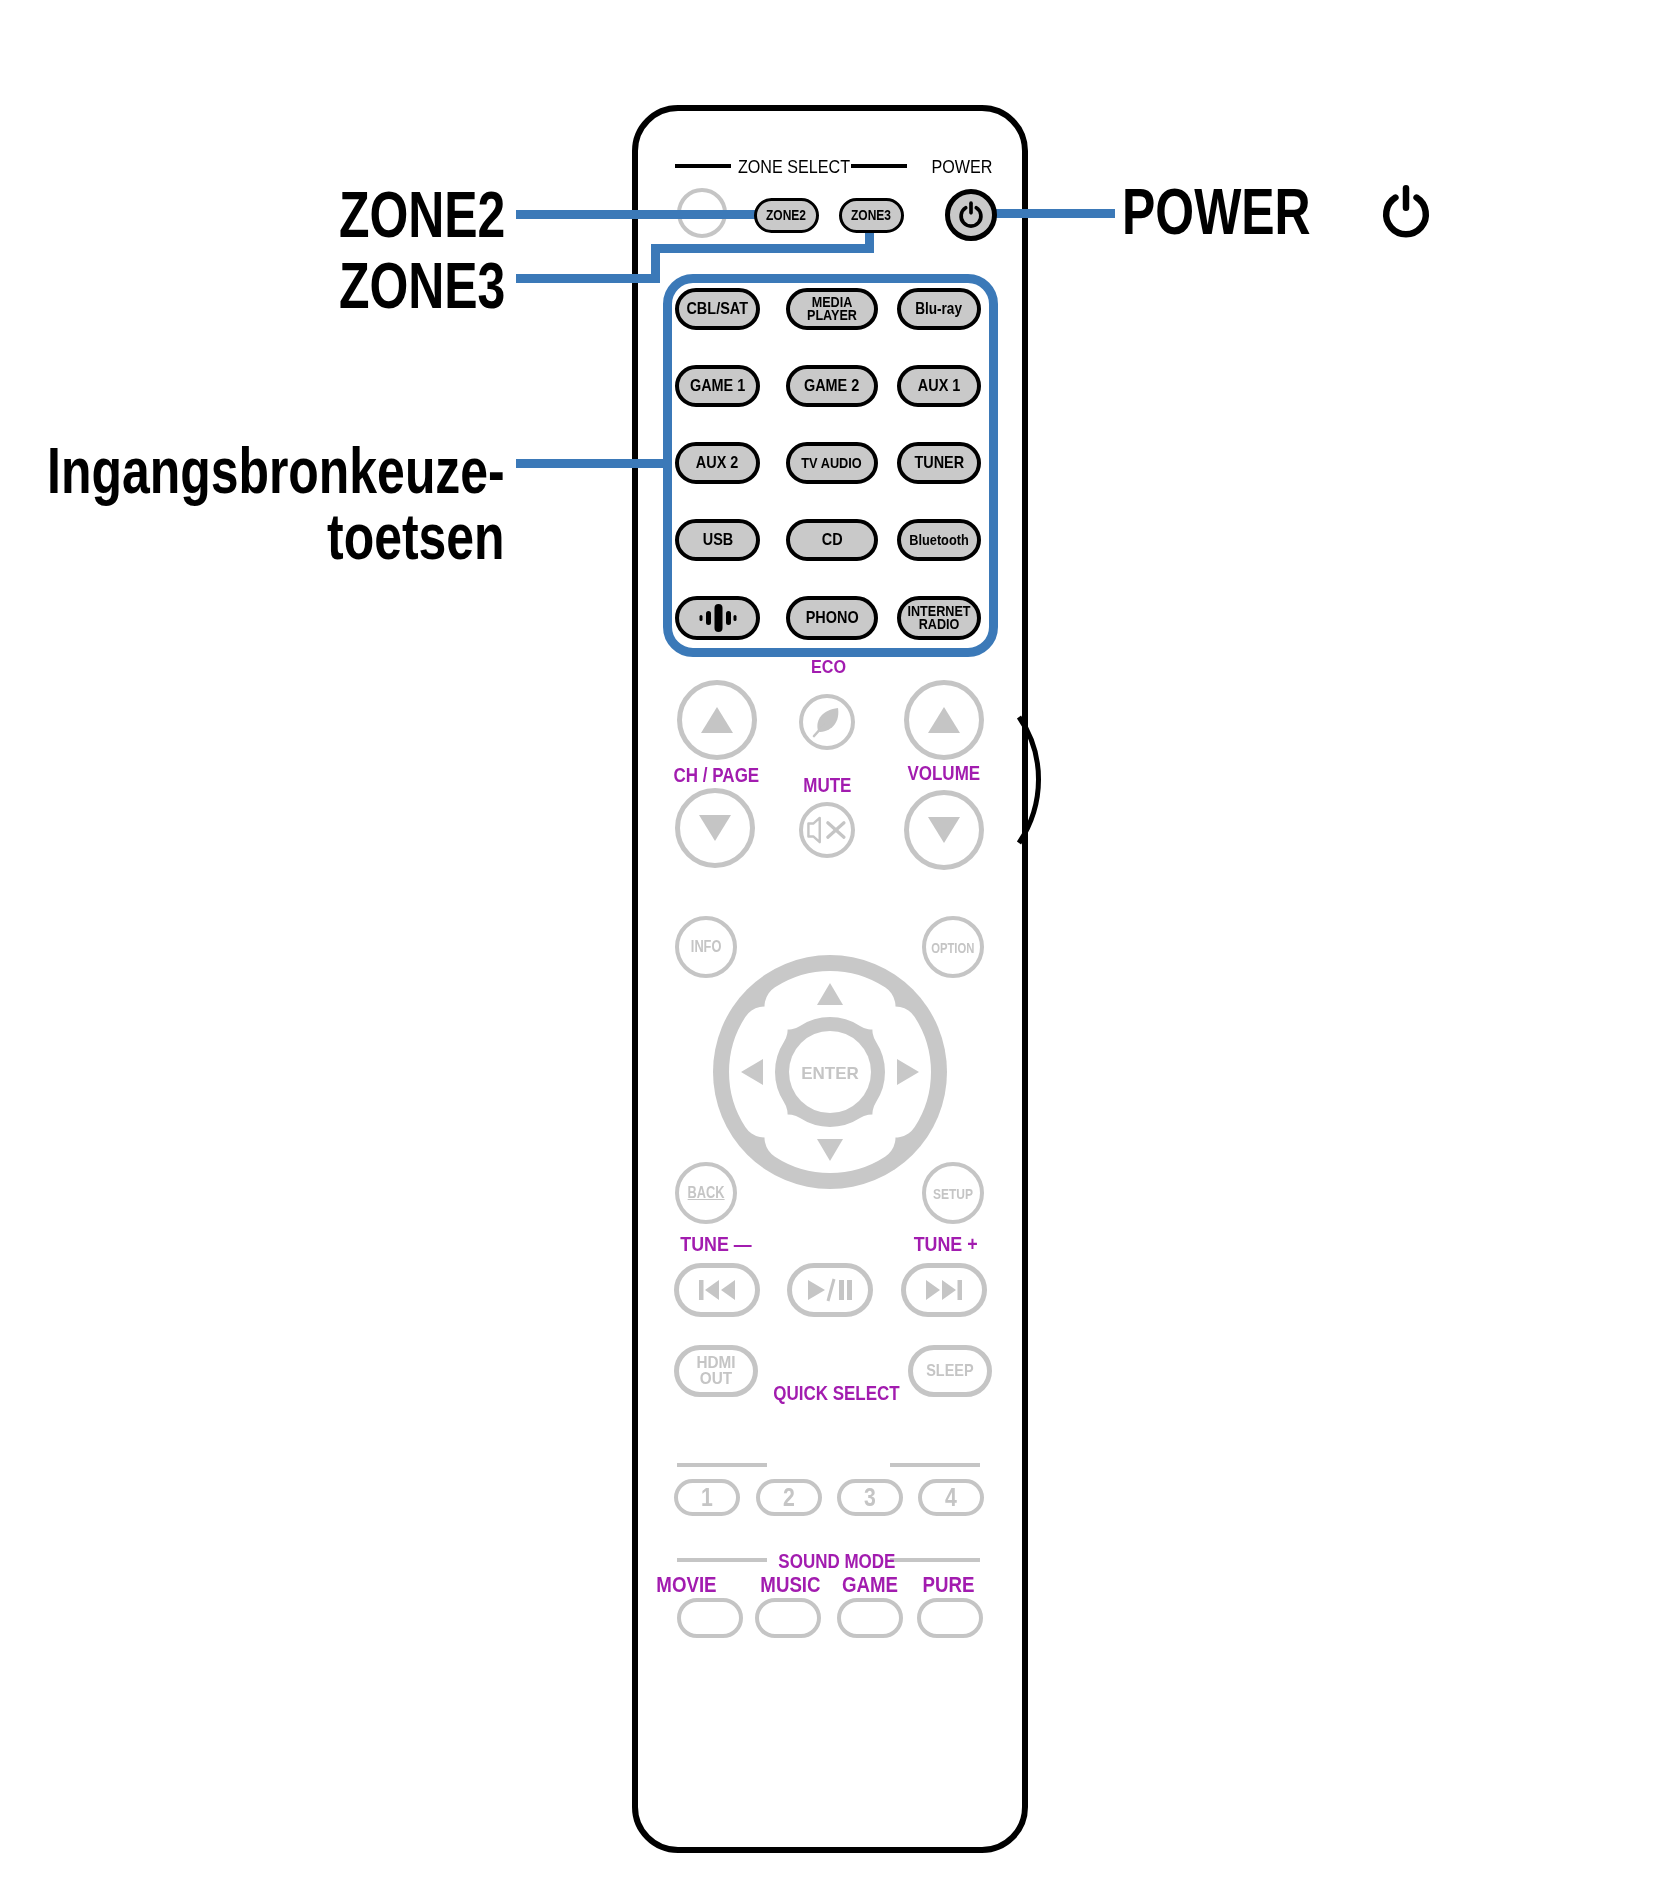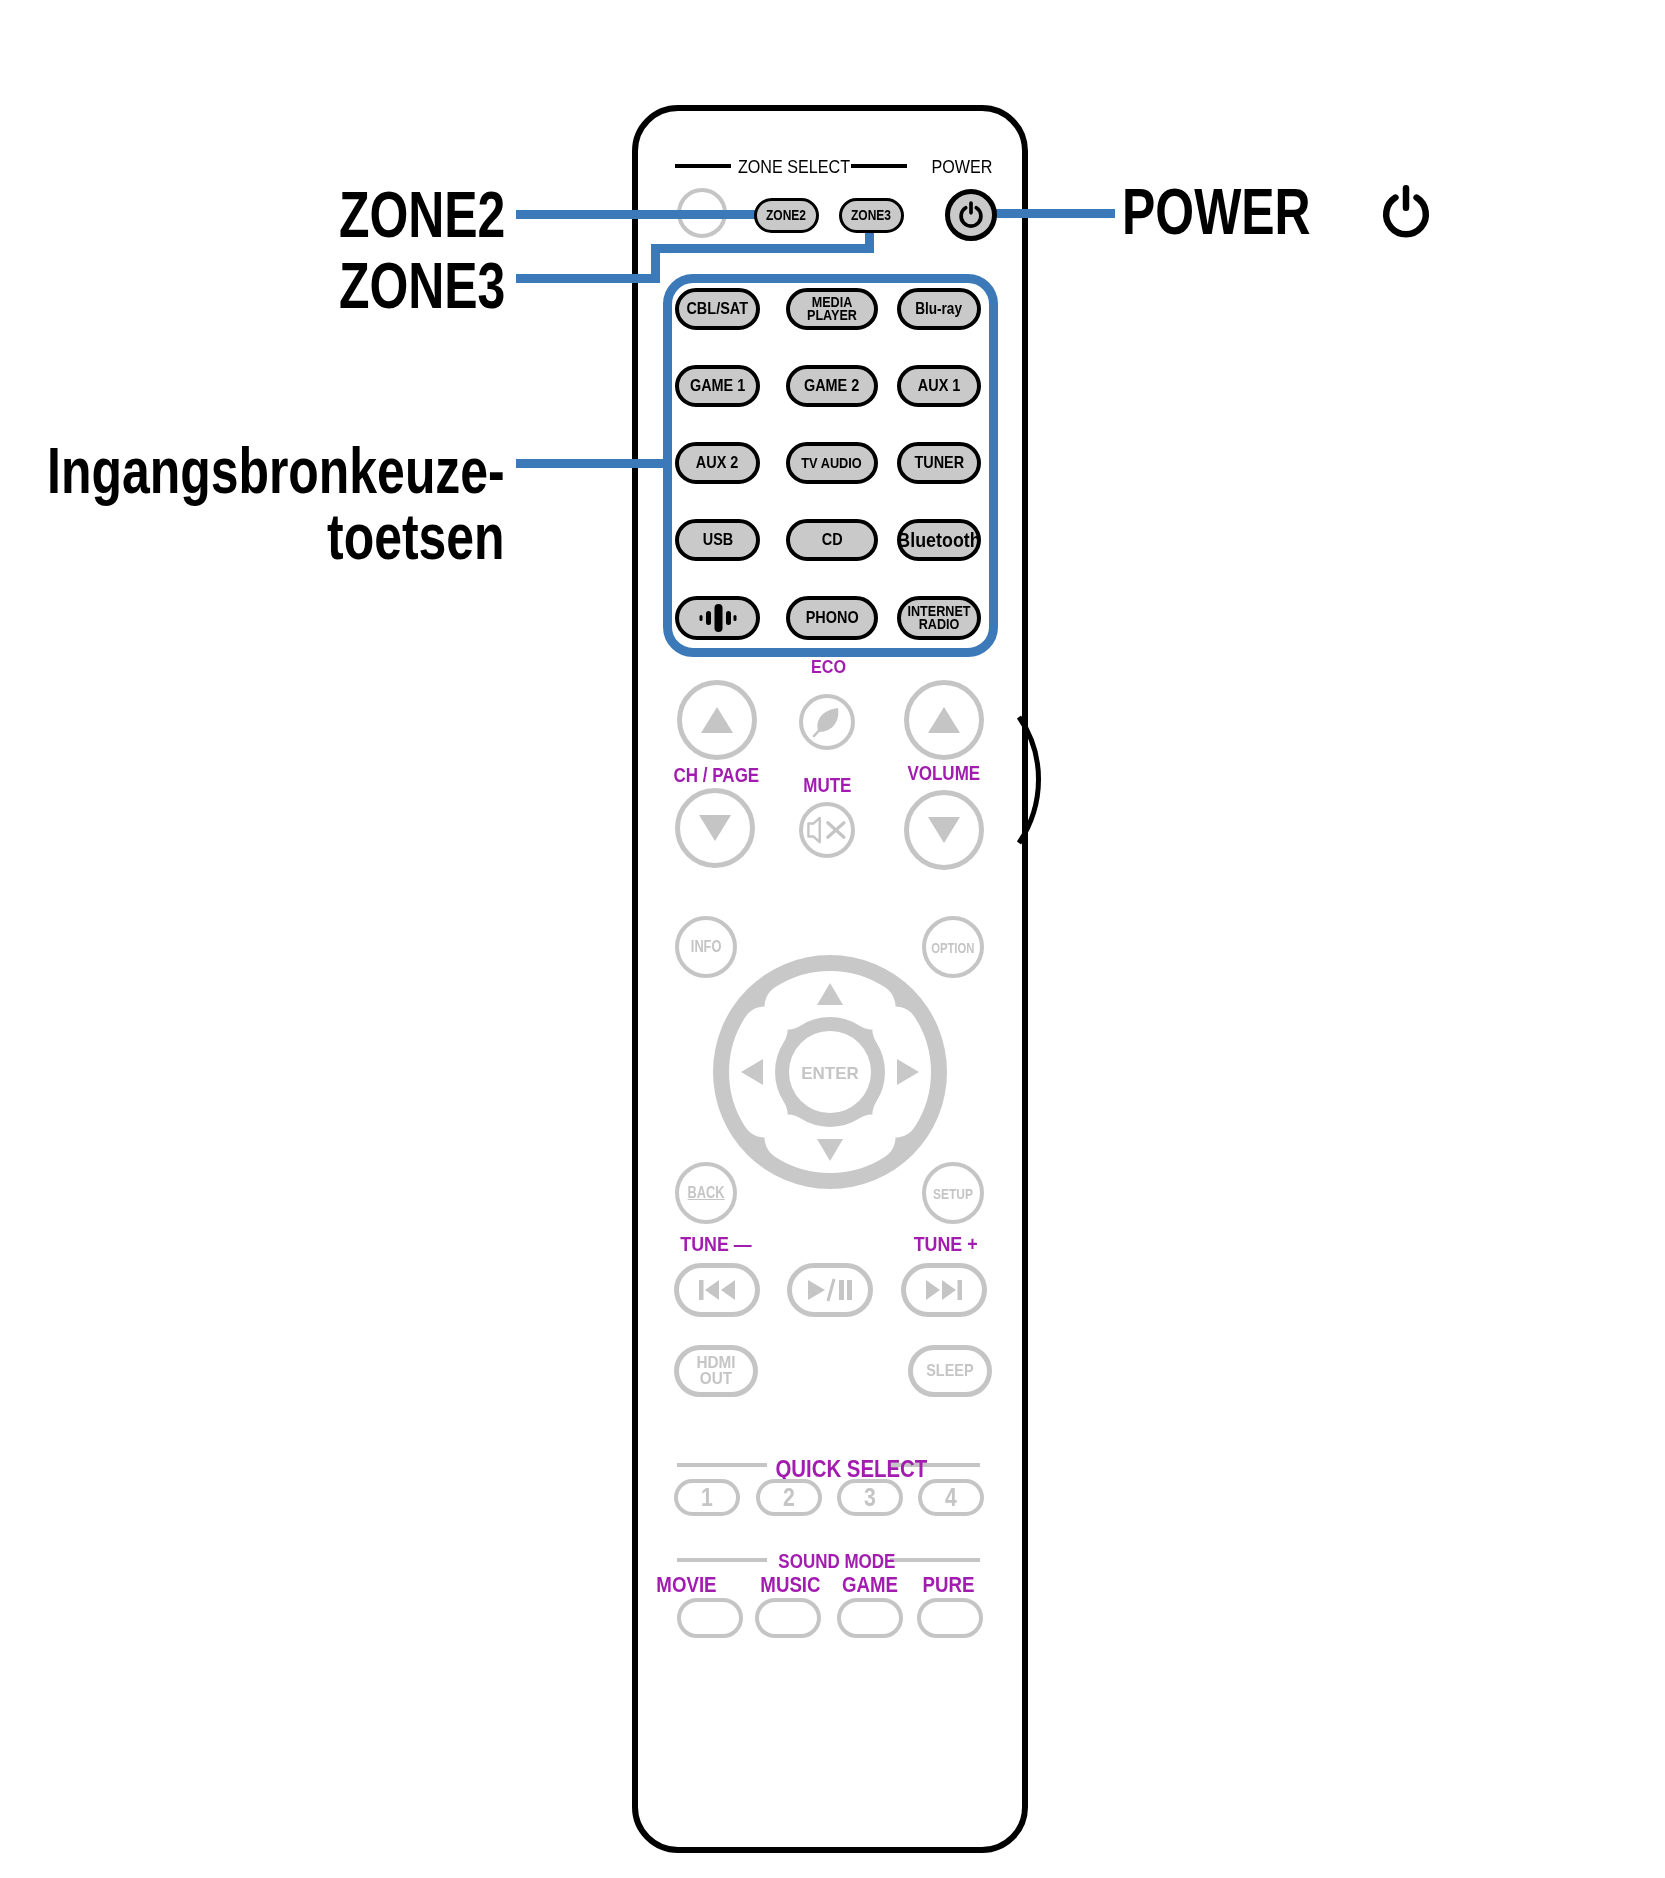--- a/index.html
+++ b/index.html
@@ -129,21 +129,21 @@
   <div class="btn pill" style="left:897px;top:442px;width:84px;height:42px;font-size:17px;">
       <span class="cond">TUNER</span>
     </div>
 
   <div class="btn pill" style="left:675px;top:519px;width:85px;height:42px;font-size:17px;">
       <span class="cond">USB</span>
     </div>
   <div class="btn pill" style="left:786px;top:519px;width:92px;height:42px;font-size:17px;">
       <span class="cond">CD</span>
     </div>
-  <div class="btn pill" style="left:897px;top:519px;width:84px;height:42px;font-size:21px;">
+  <div class="btn pill" style="left:897px;top:519px;width:84px;height:42px;font-size:15px;">
       <span class="cond">Bluetooth</span>
     </div>
 
   <div class="btn pill" style="left:675px;top:596px;width:85px;height:44px;">
     <svg width="46" height="30" viewBox="0 0 46 30">
       <rect x="19.5" y="1" width="8" height="28" rx="4" fill="#000"></rect>
       <rect x="11" y="8" width="5" height="14" rx="2.5" fill="#000"></rect>
       <rect x="31" y="8" width="5" height="14" rx="2.5" fill="#000"></rect>
       <rect x="4.5" y="12" width="3" height="6" rx="1.5" fill="#000"></rect>
       <rect x="38.5" y="12" width="3" height="6" rx="1.5" fill="#000"></rect>
@@ -253,21 +253,21 @@
 
   <div class="faded-pill" style="left:674px;top:1345px;width:84px;height:52px;font-size:17px;">
       <span style="display:inline-block;width:46px;transform:scaleX(0.9);">HDMI OUT</span>
     </div>
   <div class="faded-pill" style="left:908px;top:1345px;width:84px;height:52px;font-size:17px;">
       <span class="cond">SLEEP</span>
     </div>
 
   <div class="dash faded-d" style="left:677px;top:1463px;width:90px;"></div>
   <div class="dash faded-d" style="left:890px;top:1463px;width:90px;"></div>
-  <div class="faded-lbl" style="left:762px;top:1455px;width:132px;font-size:24px;"><span class="cond">QUICK SELECT</span></div>
+  <div class="faded-lbl" style="left:762px;top:1382px;width:132px;font-size:20px;"><span class="cond">QUICK SELECT</span></div>
 
   <div class="faded-pill" style="left:674px;top:1479px;width:66px;height:37px;border-width:4.5px;font-size:25px;">
       <span class="cond">1</span>
     </div>
   <div class="faded-pill" style="left:756px;top:1479px;width:66px;height:37px;border-width:4.5px;font-size:25px;">
       <span class="cond">2</span>
     </div>
   <div class="faded-pill" style="left:837px;top:1479px;width:66px;height:37px;border-width:4.5px;font-size:25px;">
       <span class="cond">3</span>
     </div>

